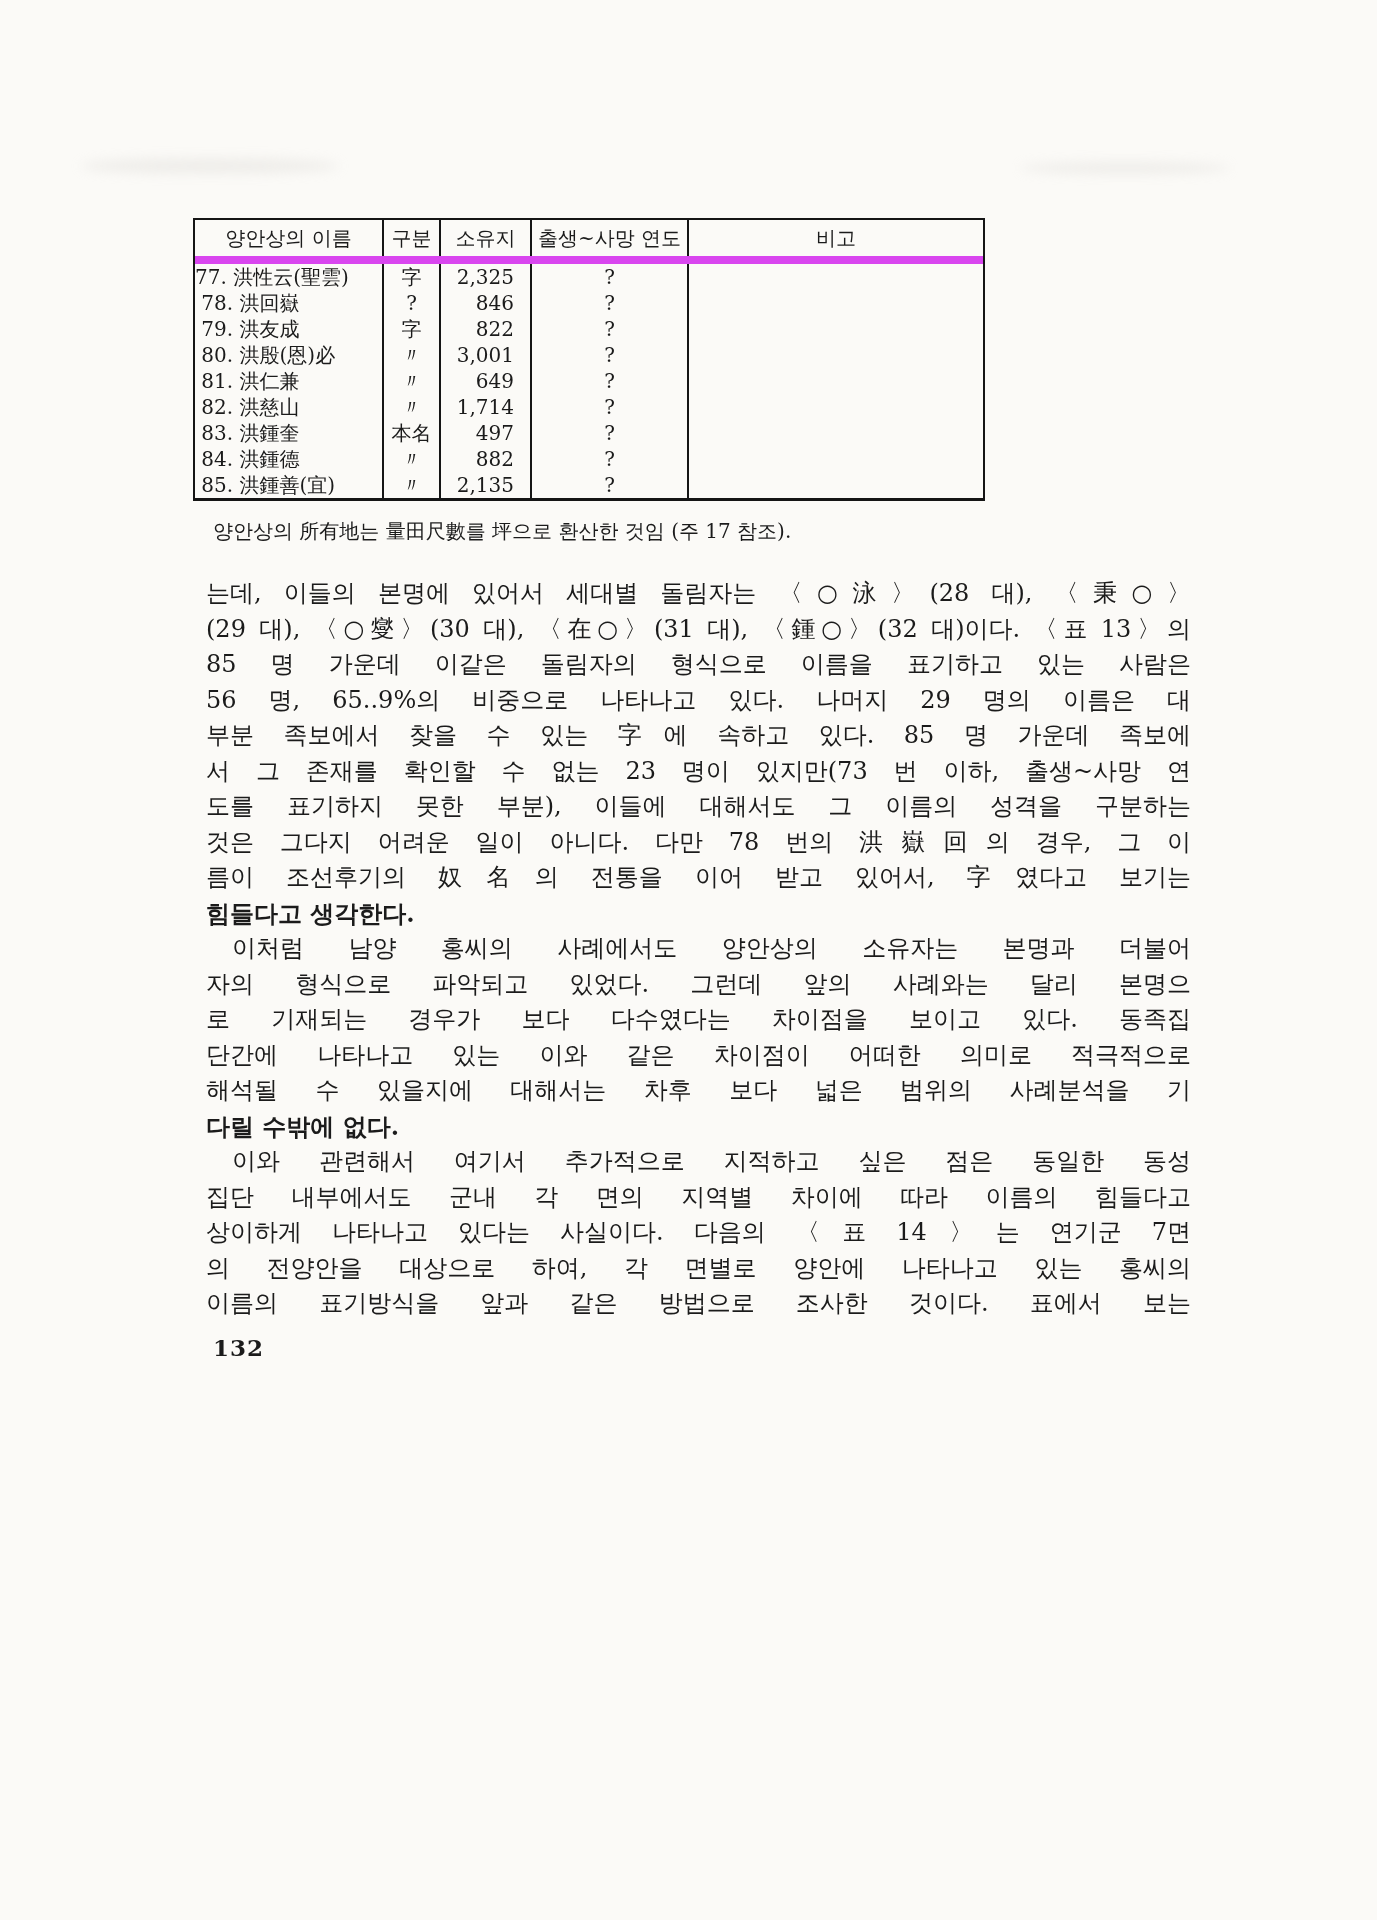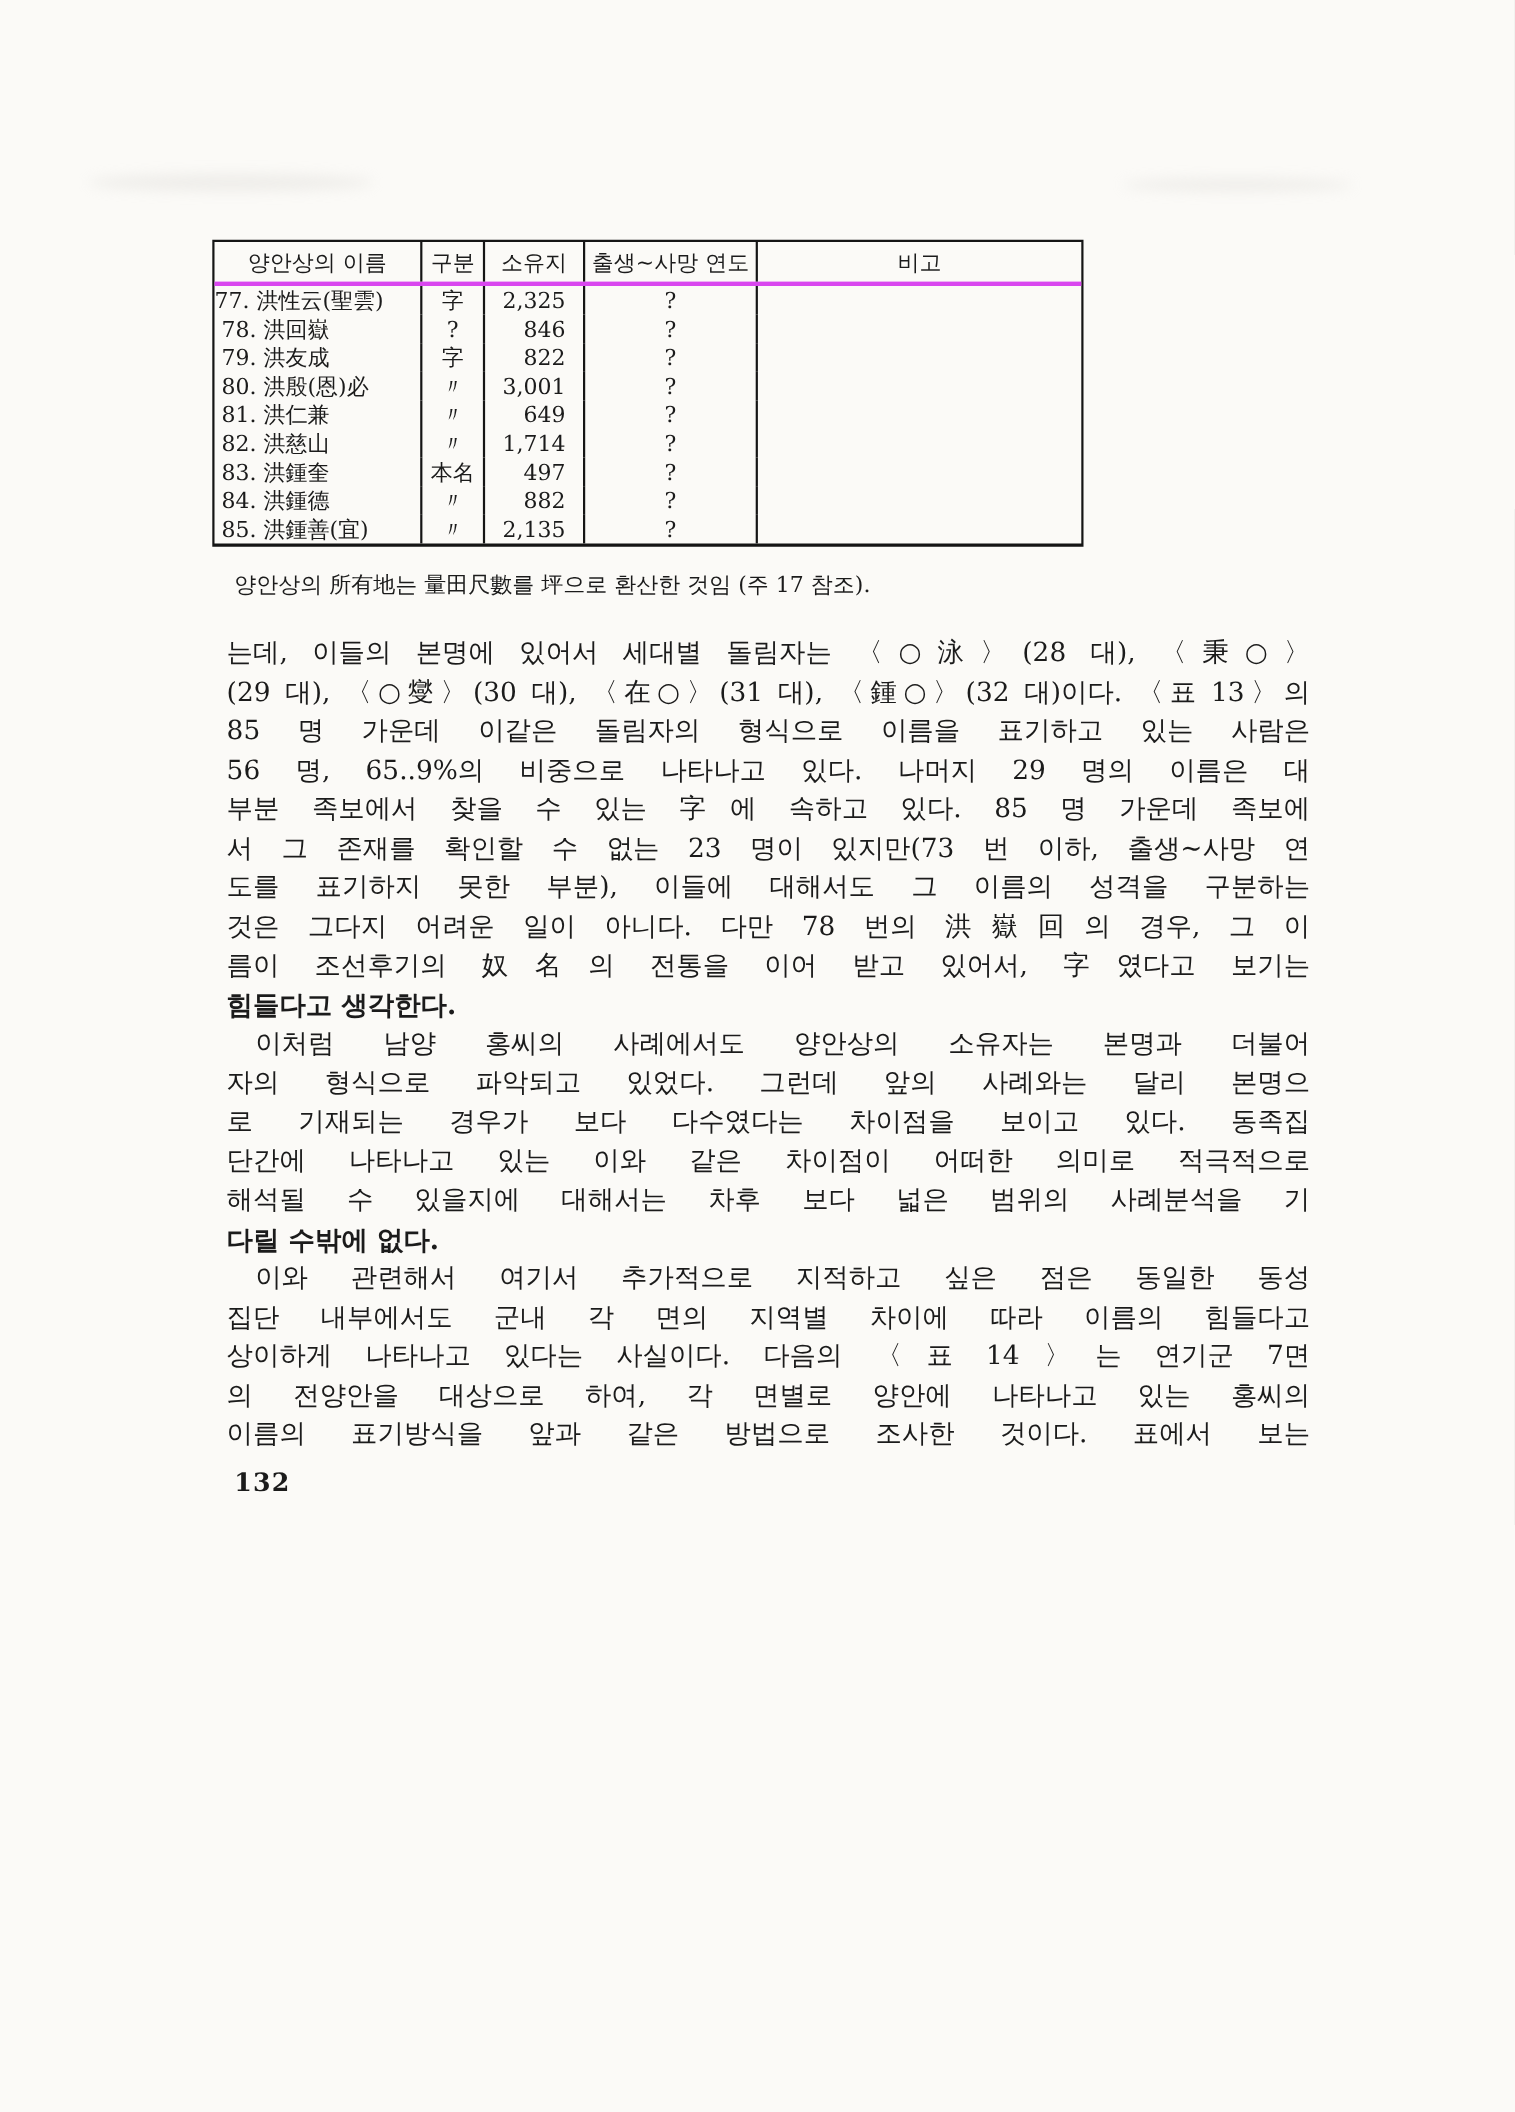--- a/index.html
+++ b/index.html
@@ -17,21 +17,21 @@
   .artifact.a1{left:80px;top:158px;width:260px;height:16px;}
   .artifact.a2{left:1020px;top:162px;width:210px;height:12px;}
 
   
   .table13{
     position:absolute;left:193px;top:218px;width:792px;
     border:2px solid #151515;border-bottom-width:3px;
     box-sizing:border-box;
   }
   .t-row{display:flex;}
-  .t-header{border-bottom:4px solid #d946ef;height:36px;align-items:center;}
+  .t-header{border-bottom:8px solid #d946ef;height:36px;align-items:center;}
   .t-header .t-cell{line-height:36px;text-align:center;font-size:20px;}
   .t-body .t-row{height:26px;}
   .t-cell{box-sizing:border-box;font-size:20px;line-height:26px;overflow:hidden;}
   .t-cell + .t-cell{border-left:2px solid #151515;}
   .c0{width:187px;}
   .c1{width:57px;}
   .c2{width:91px;}
   .c3{width:157px;}
   .c4{flex:1;}
   .t-body .c0{white-space:pre;}

